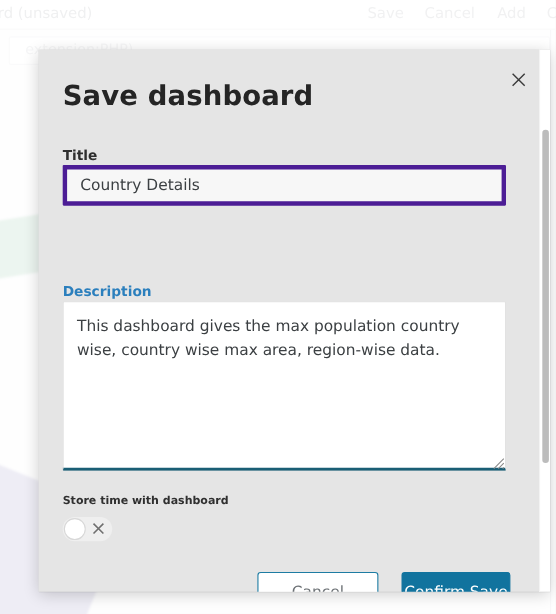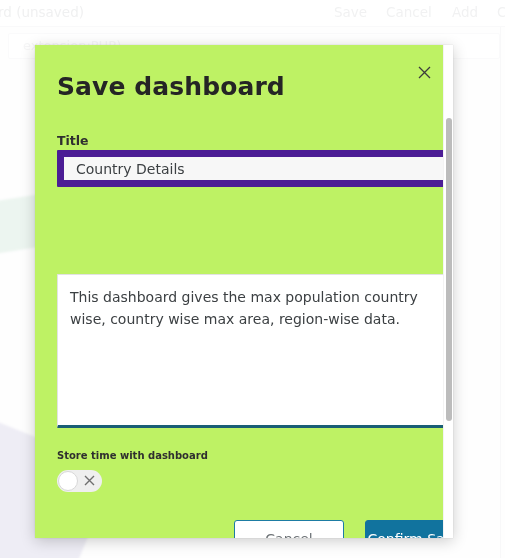--- a/index.html
+++ b/index.html
@@ -90,22 +90,22 @@
     position: absolute;
     left: 0; top: 0;
     width: 505px; height: 558px;
     background: rgba(255,255,255,0.62);
   }
 
   
   #modal {
     position: absolute;
     left: 35px; top: 45px;
-    width: 418px; height: 493px;
-    background: #bef264;
+    width: 465px; height: 493px;
+    background: #e5e5e5;
     box-shadow: 0 3px 14px rgba(0,0,0,0.20), 0 0 1px rgba(0,0,0,0.18);
     overflow: hidden;
   }
 
   #modal-close {
     position: absolute;
     right: 18px; top: 16px;
     width: 22px; height: 22px;
     display: flex;
     align-items: center;
@@ -140,21 +140,21 @@
   }
   .field-label.focused { color: #2b7fbd; }
 
   #title-label { left: 22px; top: 12px; }
 
   #title-input {
     position: absolute;
     left: 22px; top: 29px;
     width: 403px; height: 37px;
     background: #f7f7f7;
-    border: 7px solid #4c1d95;
+    border: 4px solid #4c1d95;
     border-radius: 1px;
     font-family: "DejaVu Sans", "Liberation Sans", sans-serif;
     font-size: 14px;
     color: #3c4043;
     padding: 0 12px;
     outline: none;
   }
 
   #desc-label { left: 22px; top: 136px; }
 
@@ -292,20 +292,21 @@
     </svg>
   </div>
 
   <div id="modal-title">Save dashboard</div>
 
   <div id="modal-body">
 
     <div class="field-label" id="title-label">Title</div>
     <input id="title-input" type="text" value="Country Details" placeholder="" style="">
 
+    <div class="field-label focused" id="desc-label">Description</div>
     <textarea id="desc-input" style="">This dashboard gives the max population country wise, country wise max area, region-wise data.</textarea>
     <svg id="desc-resize" viewBox="0 0 13 13" aria-hidden="true">
       <path d="M12 3 L3 12 M12 7 L7 12 M12 11 L11 12" stroke="#8a8a8a" stroke-width="1" fill="none"></path>
     </svg>
 
     <div id="store-label">Store time with dashboard</div>
 
     <div id="store-toggle">
       <div class="knob"></div>
       <div class="mark">

